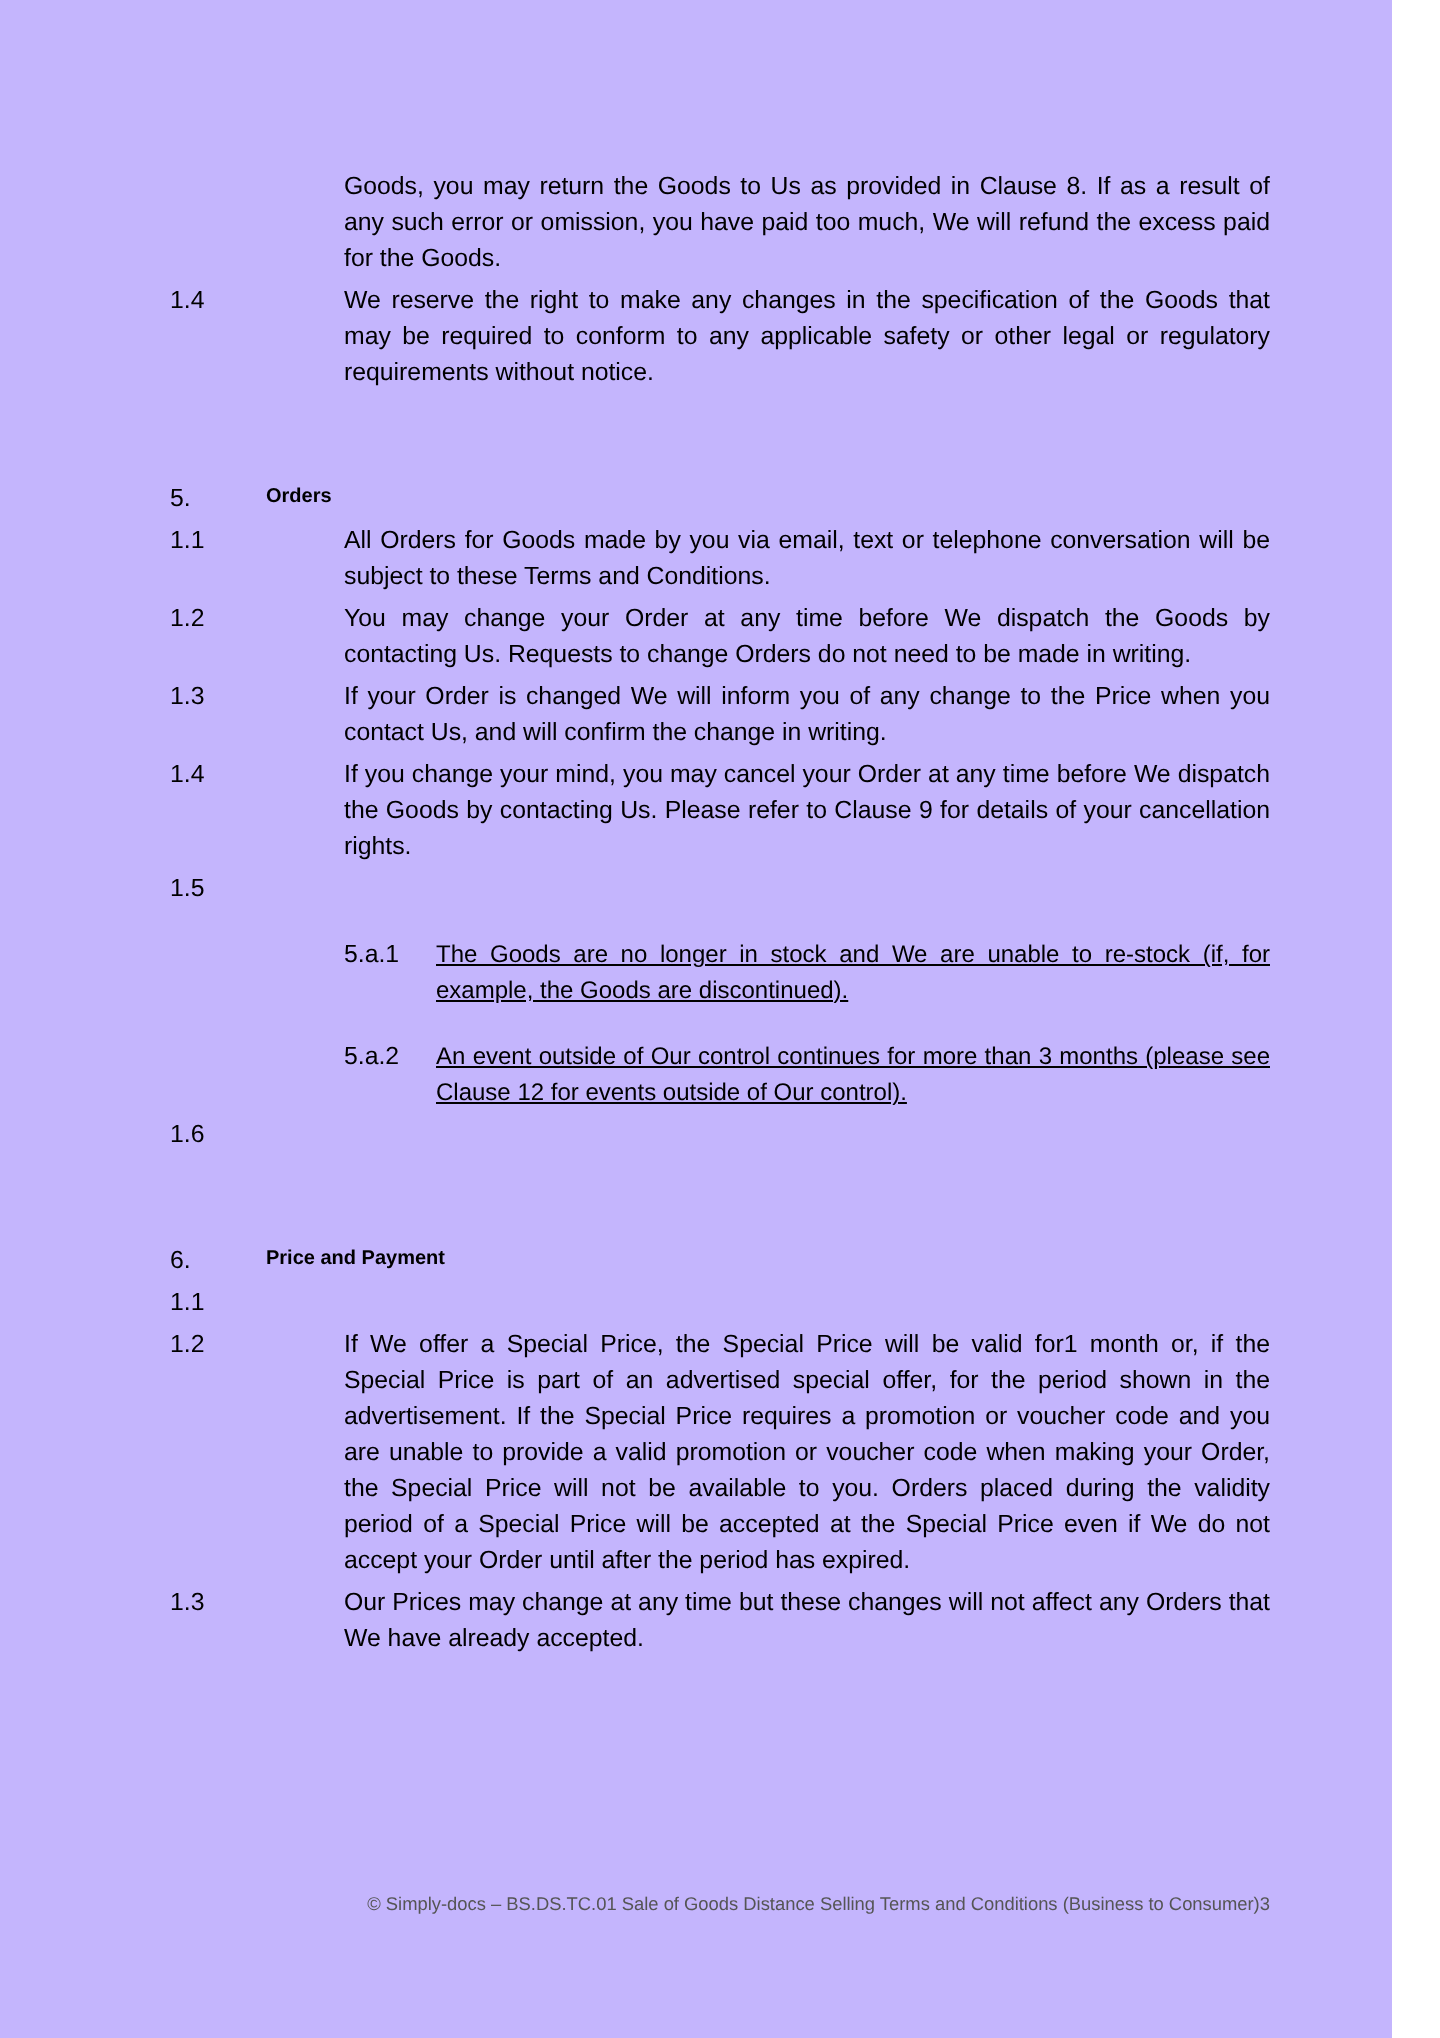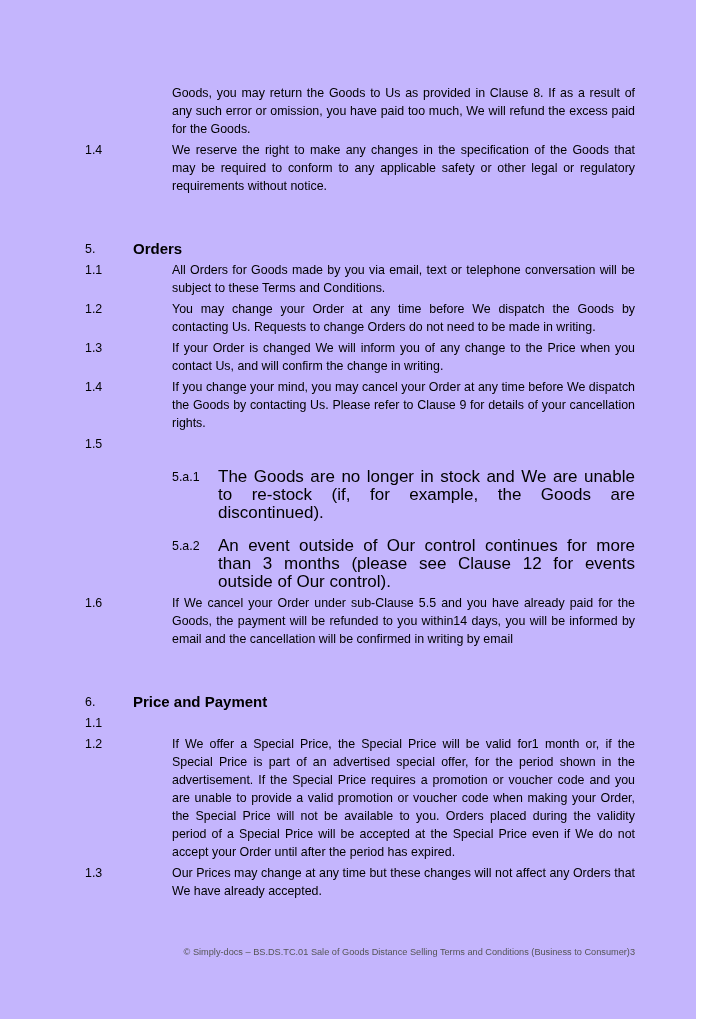--- a/index.html
+++ b/index.html
@@ -48,21 +48,21 @@
     align-items: flex-start;
   }
   .section-num {
     width: 48px;
     flex: 0 0 48px;
     font-size: 12.4px;
     line-height: 18px;
     font-weight: normal;
   }
   .section-title {
-    font-size: 15px;
+    font-size: 10px;
     line-height: 18px;
     font-weight: bold;
   }
 
   
   .clause {
     display: flex;
     align-items: flex-start;
     margin-top: 3px;
   }
@@ -88,24 +88,25 @@
     margin-left: 87px;      
   }
   .subclause-num {
     width: 46px;
     flex: 0 0 46px;
     font-size: 12.4px;
     line-height: 18px;
   }
   .subclause-body {
     flex: 1 1 auto;
-    font-size: 17px;
+    font-size: 12px;
     line-height: 18px;
     text-align: justify;
     text-justify: inter-word;
+    text-decoration: underline;
   }
 
   
   .footer {
     position: absolute;
     left: 85px;
     top: 946px;
     width: 550px;
     display: flex;
     align-items: baseline;
@@ -169,21 +170,20 @@
       <div class="subclause-body">The Goods are no longer in stock and We are unable to re-stock (if, for example, the Goods are discontinued).</div>
     </div>
 
     <div class="subclause">
       <div class="subclause-num">5.a.2</div>
       <div class="subclause-body">An event outside of Our control continues for more than 3 months (please see Clause 12 for events outside of Our control).</div>
     </div>
 
     <div class="clause">
       <div class="clause-num">1.6</div>
-      <div class="clause-body">If We cancel your Order under sub-Clause 5.5 and you have already paid for the Goods, the payment will be refunded to you within14 days, you will be informed by email and the cancellation will be confirmed in writing by email</div>
     </div>
 
     <div class="section">
       <div class="section-num">6.</div>
       <div class="section-title">Price and Payment</div>
     </div>
 
     <div class="clause">
       <div class="clause-num">1.1</div>
     </div>

